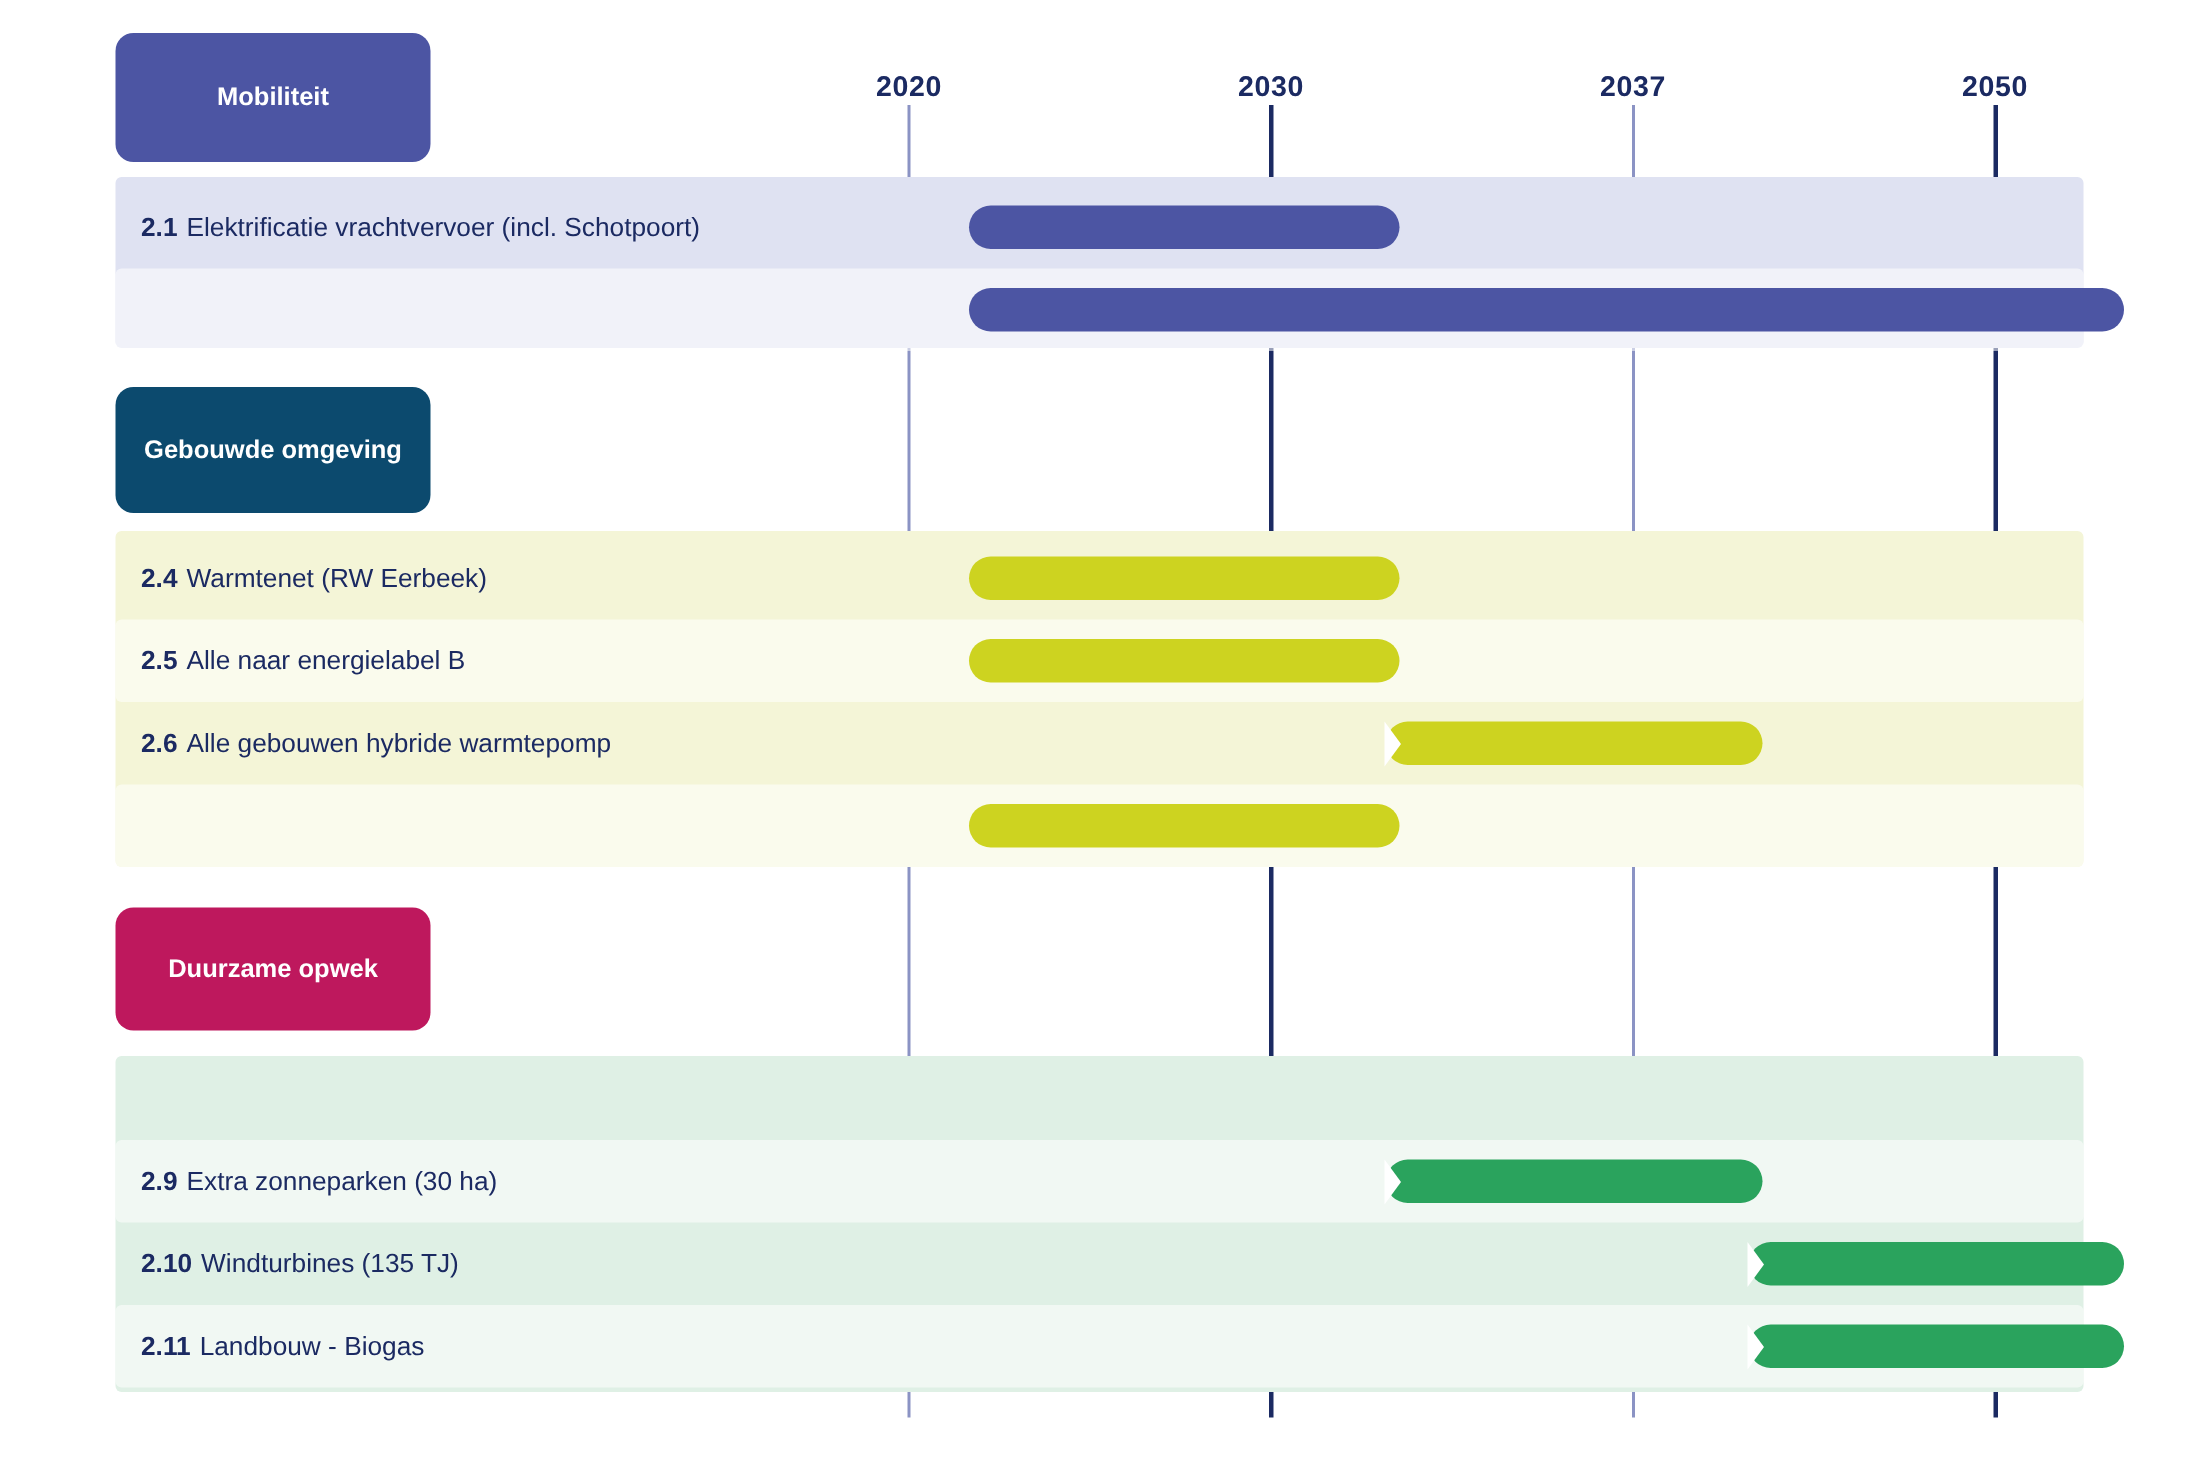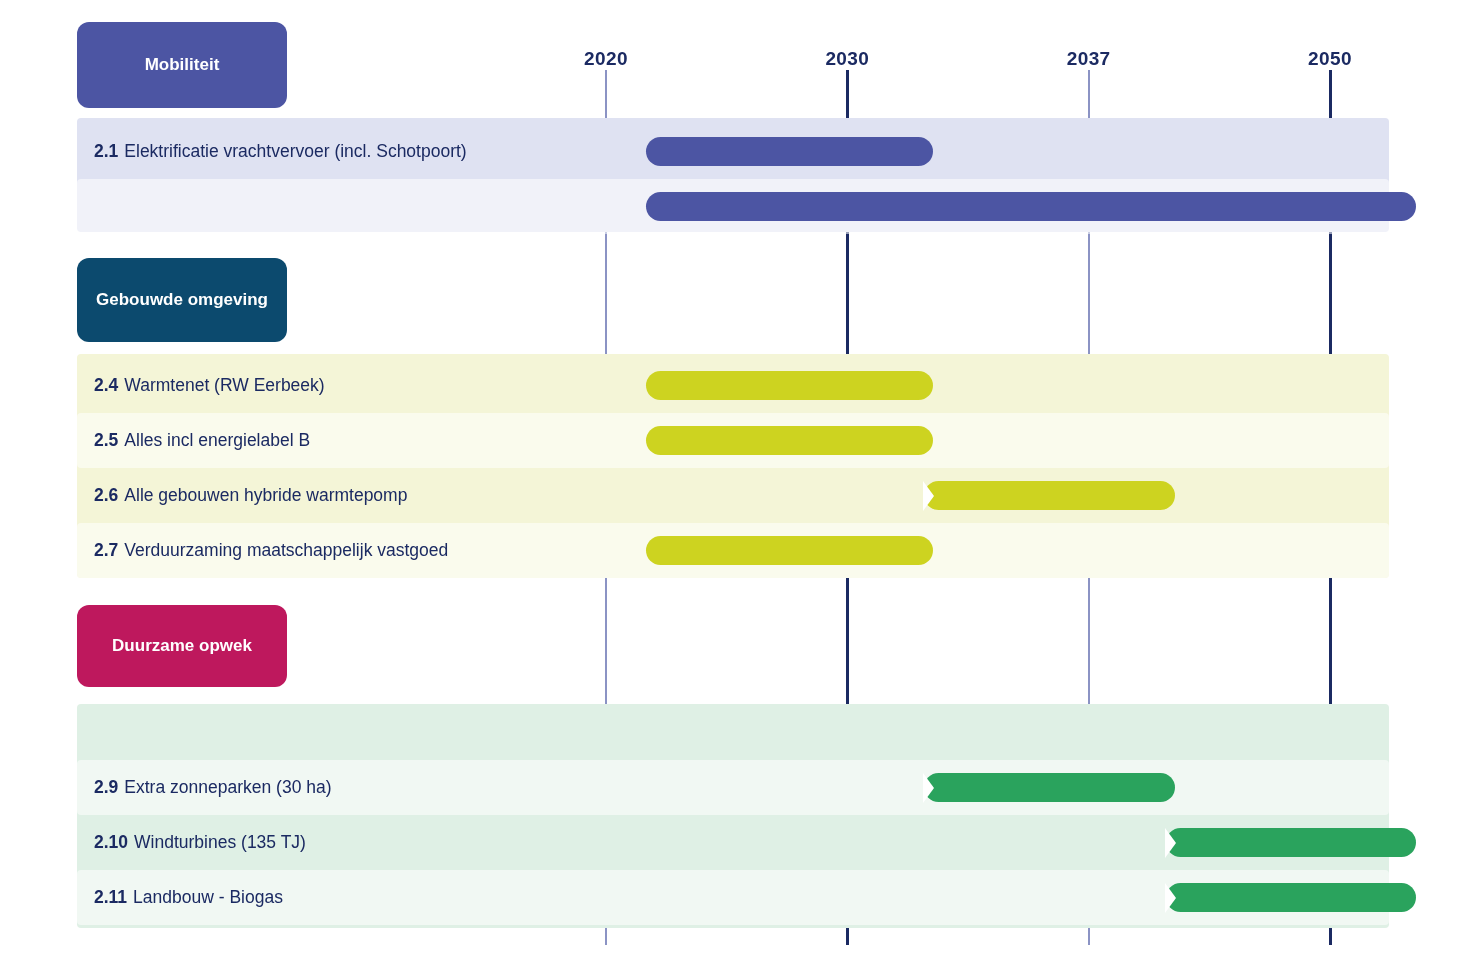--- a/index.html
+++ b/index.html
@@ -133,30 +133,29 @@
       <div class="bar" style="left: 569px; width: 770px; top: 13px; background: rgb(76, 85, 163);"></div>
     </div>
     <div class="cat-box" style="top: 258px; height: 84px; background: #0c4a6e;">Gebouwde omgeving</div>
     <div class="band" style="top: 354px; height: 224px; background: rgb(244, 245, 215);"></div>
     <div class="row" style="top: 358px;">
       <div class="row-label"><span class="num">2.4</span><span style="margin-left: 6px;">Warmtenet (RW Eerbeek)</span></div>
       <div class="bar" style="left: 569px; width: 287.333px; top: 13px; background: rgb(205, 211, 32);"></div>
     </div>
     <div class="band" style="top: 413px; height: 55px; background: rgba(255, 255, 255, 0.55);"></div>
     <div class="row" style="top: 413px;">
-      <div class="row-label"><span class="num">2.5</span><span style="margin-left: 6px;">Alles incl energielabel B</span></div>
+      <div class="row-label"><span class="num">2.5</span><span style="margin-left: 6px;">Alle naar energielabel B</span></div>
       <div class="bar" style="left: 569px; width: 287.333px; top: 13px; background: rgb(205, 211, 32);"></div>
     </div>
     <div class="row" style="top: 468px;">
       <div class="row-label"><span class="num">2.6</span><span style="margin-left: 6px;">Alle gebouwen hybride warmtepomp</span></div>
       <div class="bar arrow-start" style="left: 847.333px; width: 250.333px; top: 13px; background: rgb(205, 211, 32);"></div>
     </div>
     <div class="band" style="top: 523px; height: 55px; background: rgba(255, 255, 255, 0.55);"></div>
     <div class="row" style="top: 523px;">
-      <div class="row-label"><span class="num">2.7</span><span style="margin-left: 6px;">Verduurzaming maatschappelijk vastgoed</span></div>
       <div class="bar" style="left: 569px; width: 287.333px; top: 13px; background: rgb(205, 211, 32);"></div>
     </div>
     <div class="cat-box" style="top: 605px; height: 82px; background: #be185d;">Duurzame opwek</div>
     <div class="band" style="top: 704px; height: 224px; background: rgb(223, 240, 229);"></div>
     <div class="band" style="top: 760px; height: 55px; background: rgba(255, 255, 255, 0.55);"></div>
     <div class="row" style="top: 760px;">
       <div class="row-label"><span class="num">2.9</span><span style="margin-left: 6px;">Extra zonneparken (30 ha)</span></div>
       <div class="bar arrow-start" style="left: 847.333px; width: 250.333px; top: 13px; background: rgb(42, 163, 93);"></div>
     </div>
     <div class="row" style="top: 815px;">

